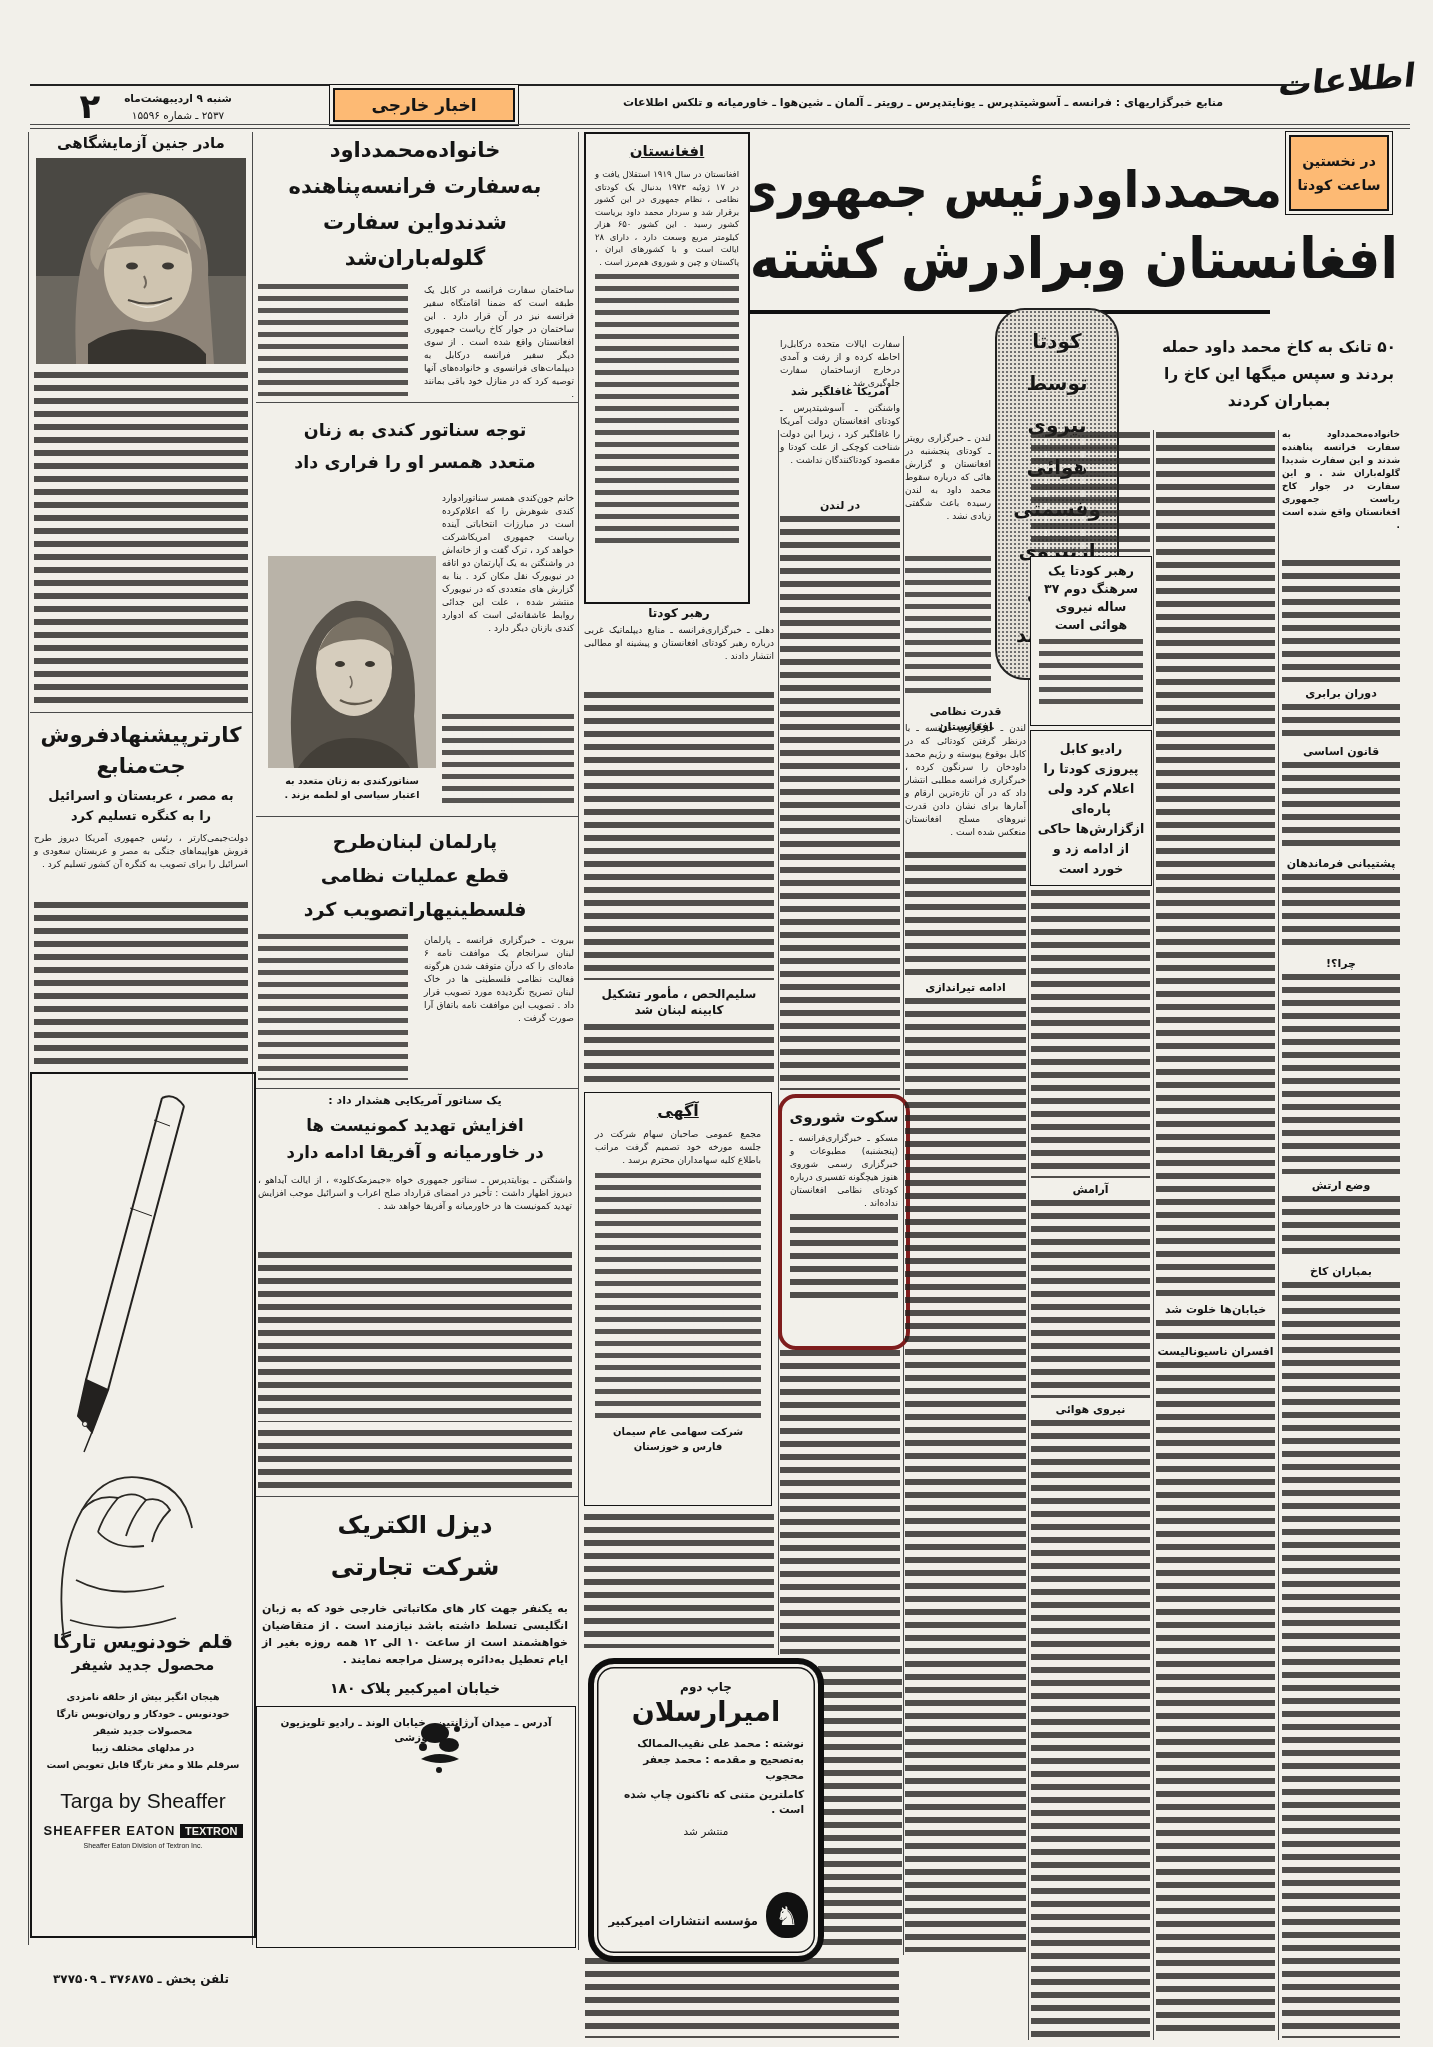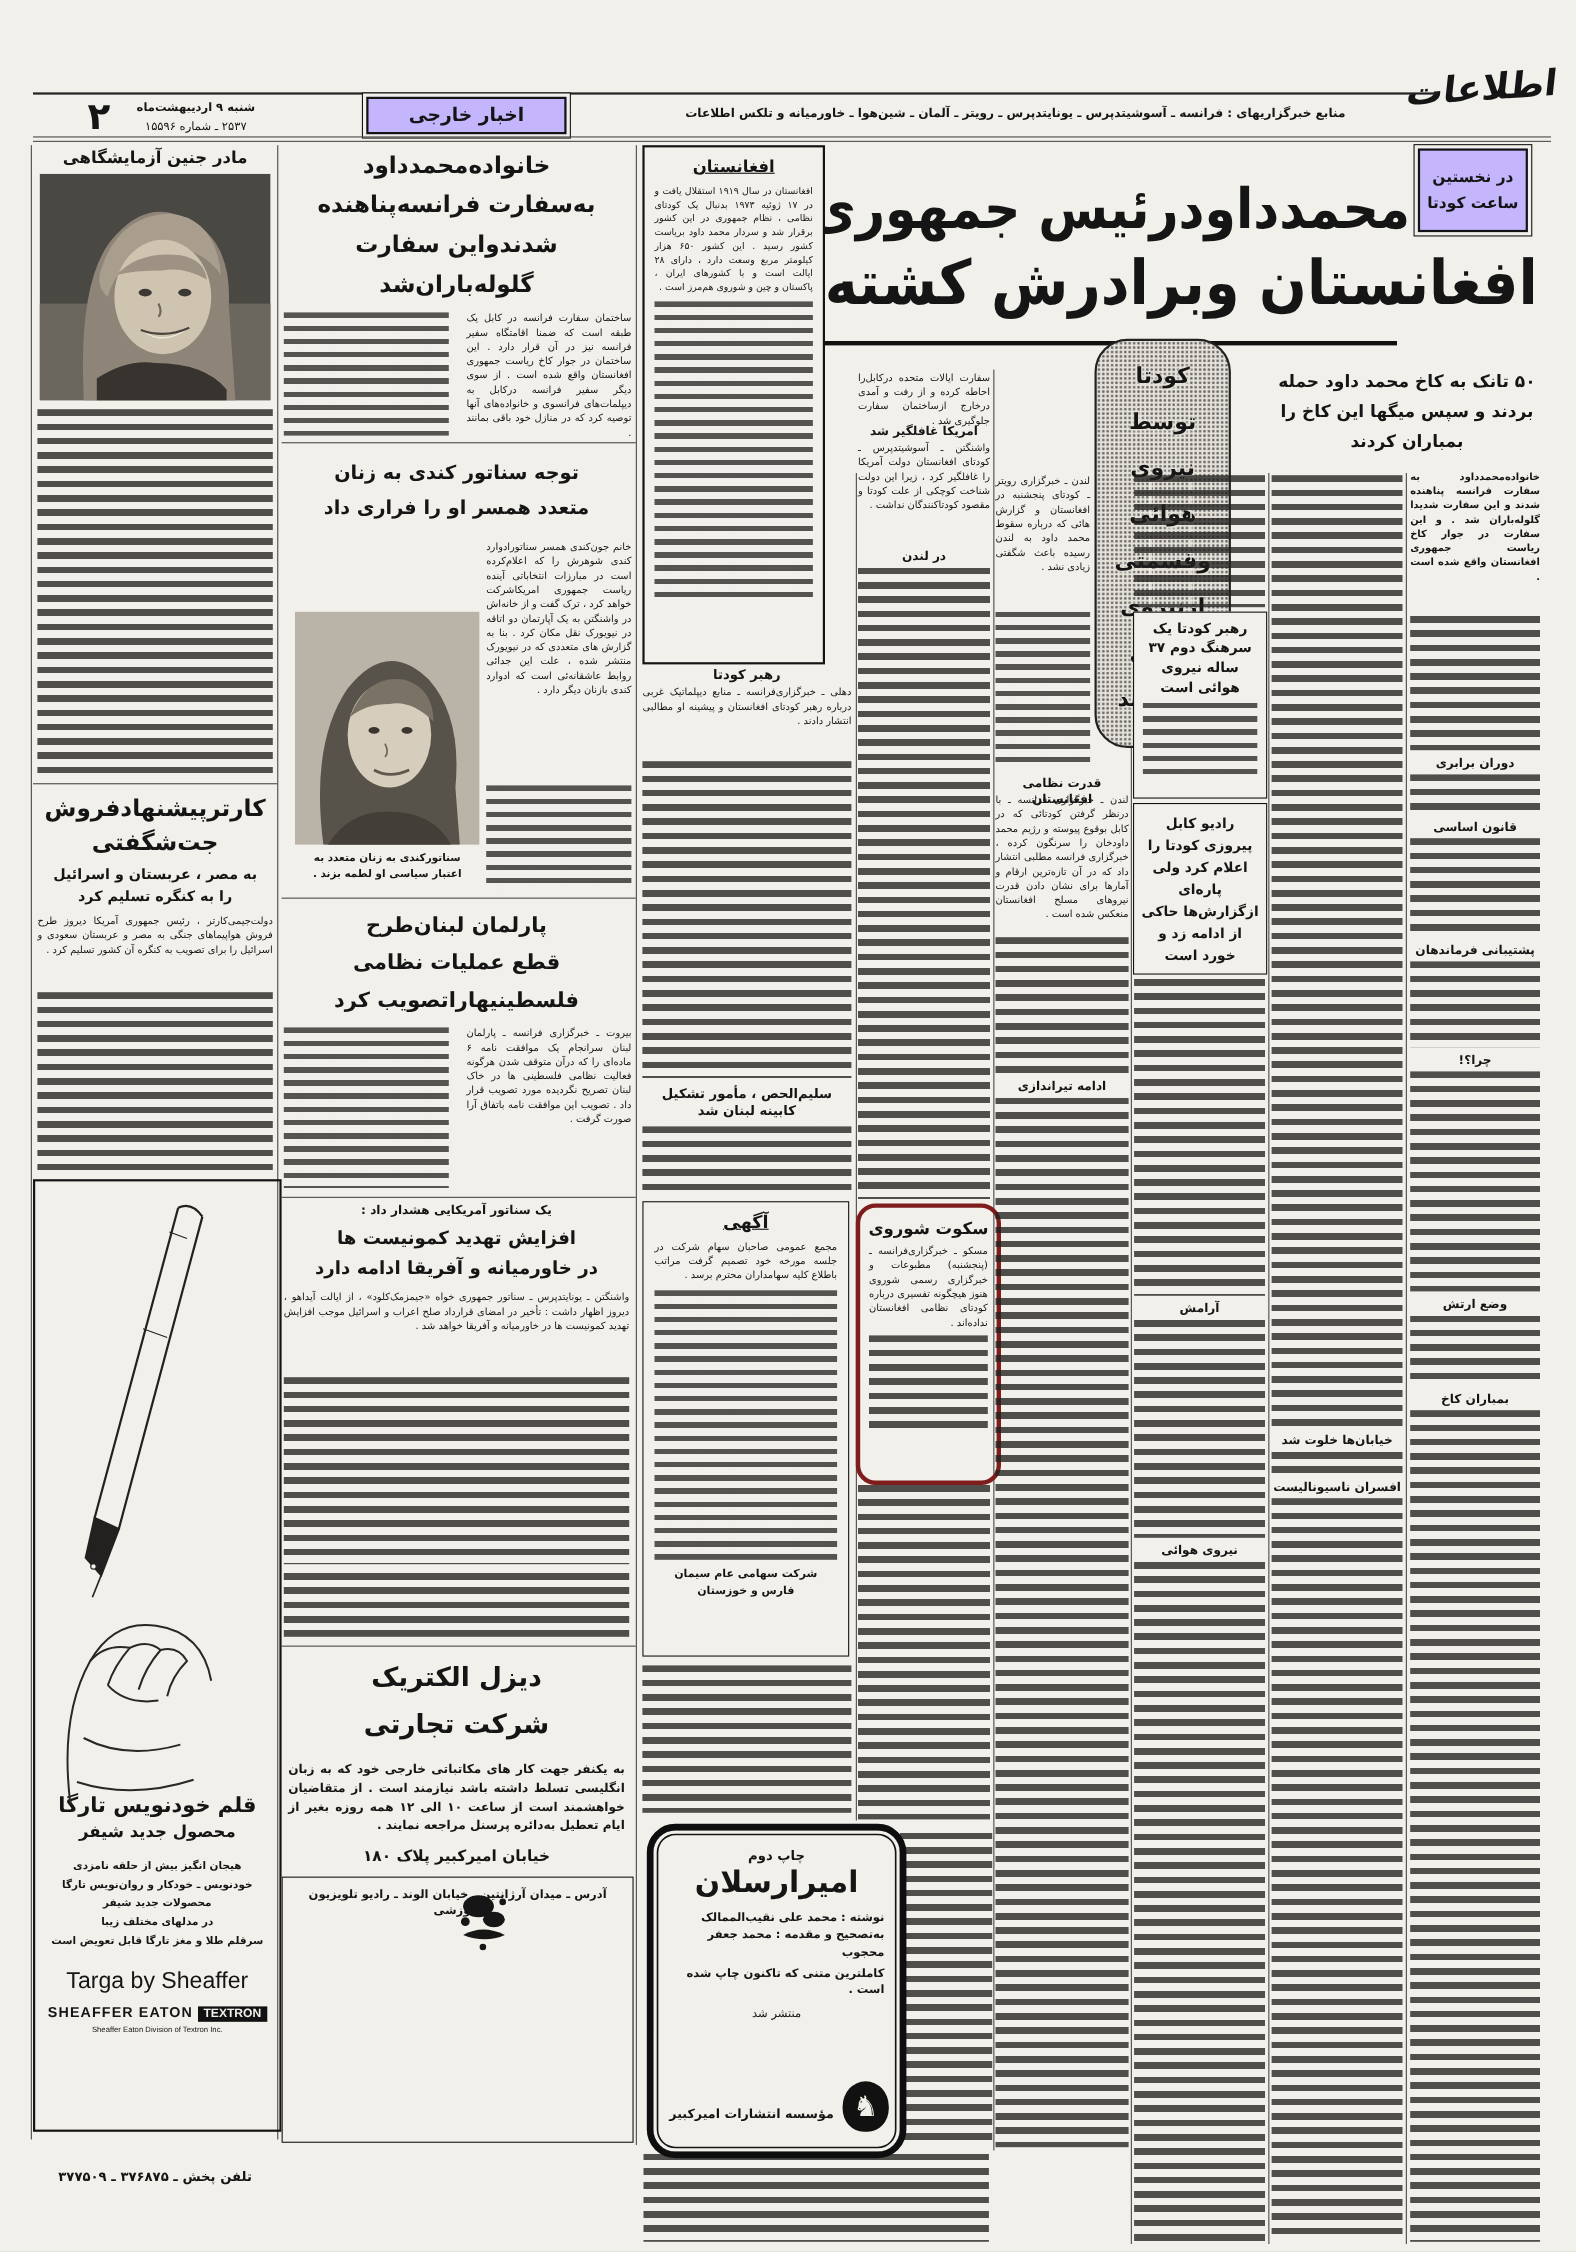--- a/index.html
+++ b/index.html
@@ -9,21 +9,21 @@
   .b{font-weight:bold;}
   .blk{font-weight:900;}
   .ctr{text-align:center;}
   .rt{text-align:right;}
   .just{text-align:justify;text-align-last:right;}
   .small{font-size:9px;line-height:13px;}
   .vr{width:1px;background:#4a4a4a;}
   .hr{height:1px;background:#4a4a4a;}
   .hr2{height:2px;background:#222;}
   .box{border:1.5px solid #141414;background:#f2f0ea;}
-  .dbox{border:2px solid #141414;box-shadow:0 0 0 3px #f2f0ea,0 0 0 4px #141414;background:#c4b5fd;}
+  .dbox{border:2px solid #141414;box-shadow:0 0 0 3px #f2f0ea,0 0 0 4px #141414;background:#fdba74;}
   
   .ft{background-image:
         repeating-linear-gradient(180deg,#23211f 0 6px,rgba(0,0,0,0) 6px 13px),
         repeating-linear-gradient(90deg,rgba(242,240,234,0) 0 14px,rgba(242,240,234,.9) 14px 16px,rgba(242,240,234,0) 16px 37px);
       opacity:.78;}
   .ftl{background-image:
         repeating-linear-gradient(180deg,#23211f 0 5px,rgba(0,0,0,0) 5px 12px),
         repeating-linear-gradient(90deg,rgba(242,240,234,0) 0 11px,rgba(242,240,234,.9) 11px 13px,rgba(242,240,234,0) 13px 29px);
       opacity:.75;}
   .subh{font-size:11px;font-weight:900;text-align:center;line-height:15px;}
@@ -199,21 +199,21 @@
       <path d="M92 142 Q112 156 136 140 Q124 150 110 150 Q98 148 92 142Z" fill="#f0ebe0"></path>
       <path d="M92 142 Q114 150 136 140" stroke="#4a453e" stroke-width="2" fill="none"></path>
       <path d="M52 186 Q80 168 105 172 Q150 172 170 196 L170 206 L52 206 Z" fill="#37342f"></path>
     </svg>
   </div>
   <div class="abs ft" style="left:34px;top:372px;width:214px;height:334px;"></div>
   <div class="abs hr" style="left:30px;top:712px;width:222px;"></div>
 
   <div class="abs blk ctr" style="left:32px;top:720px;width:218px;font-size:21px;line-height:31px;">
     <div>کارترپیشنهادفروش</div>
-    <div>جت‌شگفتی</div>
+    <div>جت‌منابع</div>
   </div>
   <div class="abs b ctr" style="left:32px;top:786px;width:218px;font-size:13px;line-height:20px;">
     <div>به مصر ، عربستان و اسرائیل</div>
     <div>را به کنگره تسلیم کرد</div>
   </div>
   <div class="abs small just" style="left:34px;top:832px;width:214px;">دولت‌جیمی‌کارتر ، رئیس جمهوری آمریکا دیروز طرح فروش هواپیماهای جنگی به مصر و عربستان سعودی و اسرائیل را برای تصویب به کنگره آن کشور تسلیم کرد .</div>
   <div class="abs ft" style="left:34px;top:902px;width:214px;height:162px;"></div>
 
   <div class="abs" style="left:30px;top:1072px;width:222px;height:862px;border:2px solid #141414;">
     <div class="abs" style="left:2px;top:6px;width:160px;height:560px;">

